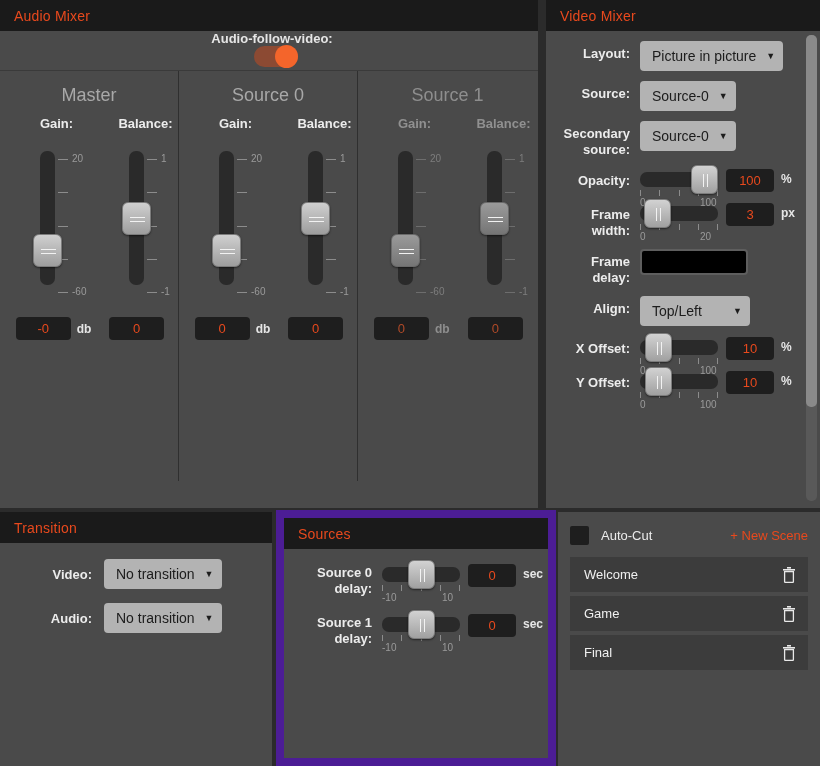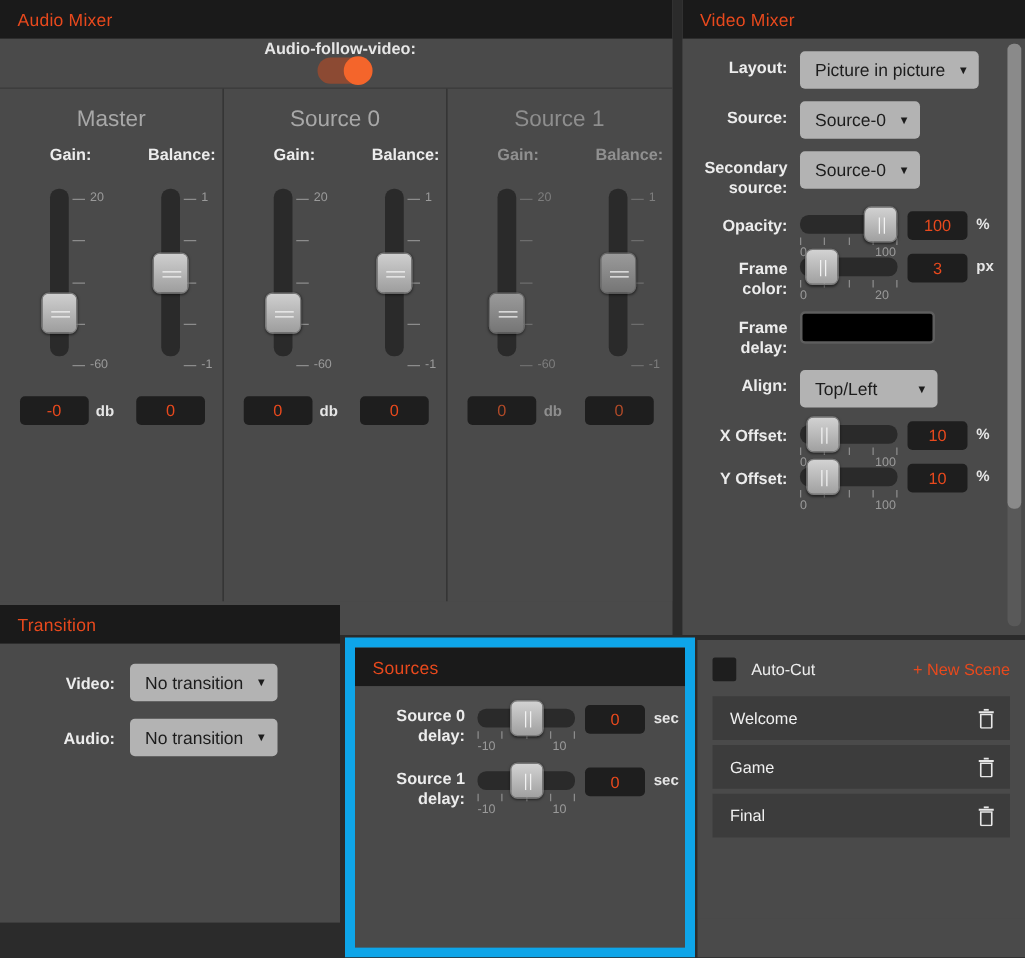--- a/index.html
+++ b/index.html
@@ -144,31 +144,31 @@
   .scrollbar {
     position: absolute; right: 3px; top: 4px;
     width: 11px; height: 466px; background: #595959; border-radius: 5px;
   }
   .scrollthumb {
     position: absolute; left: 0; top: 0;
     width: 11px; height: 372px; background: #8a8a8a; border-radius: 5px;
   }
 
   
-  #transition { left: 0; top: 484px; width: 272px; height: 254px; }
+  #transition { left: 0; top: 512px; width: 272px; height: 254px; }
   #transition .panel-body { height: 223px; padding-top: 16px; }
   .tr-row { display: flex; align-items: center; margin-bottom: 14px; }
   .tr-label { width: 92px; text-align: right; color: #ececec; font-size: 13px; font-weight: bold; }
   .tr-field { margin-left: 12px; }
 
   
   #sources-wrap {
     position: absolute; left: 276px; top: 510px;
     width: 280px; height: 256px;
-    background: #0ea5e9; padding: 8px;
+    background: #4c1d95; padding: 8px;
   }
   #sources { position: relative; left: 0; top: 0; width: 264px; height: 240px; }
   #sources .panel-body { height: 209px; padding-top: 14px; }
   .src-row { display: flex; align-items: flex-start; margin-bottom: 16px; padding-left: 6px; }
   .src-label {
     width: 82px; text-align: right; color: #ececec;
     font-size: 13px; font-weight: bold; line-height: 16px; padding-top: 2px;
   }
   .src-field { margin-left: 10px; display: flex; align-items: flex-start; }
 
@@ -416,21 +416,21 @@
               </div>
             <div class="vm-valbox">100</div>
             <div class="vm-unit">%</div>
           </div>
         </div>
       </div>
 
       <div class="vm-row">
         <div class="vm-label">
           <div>Frame</div>
-          <div>color:</div>
+          <div>width:</div>
         </div>
         <div class="vm-field">
           <div class="slide-group">
             <div class="hslider">
                 <div class="htrack"></div>
       <div class="hticks">
                   <div class="htick" style="left:0px"></div>
                   <div class="htick" style="left:19.25px"></div>
                   <div class="htick" style="left:38.5px"></div>
                   <div class="htick" style="left:57.75px"></div>

